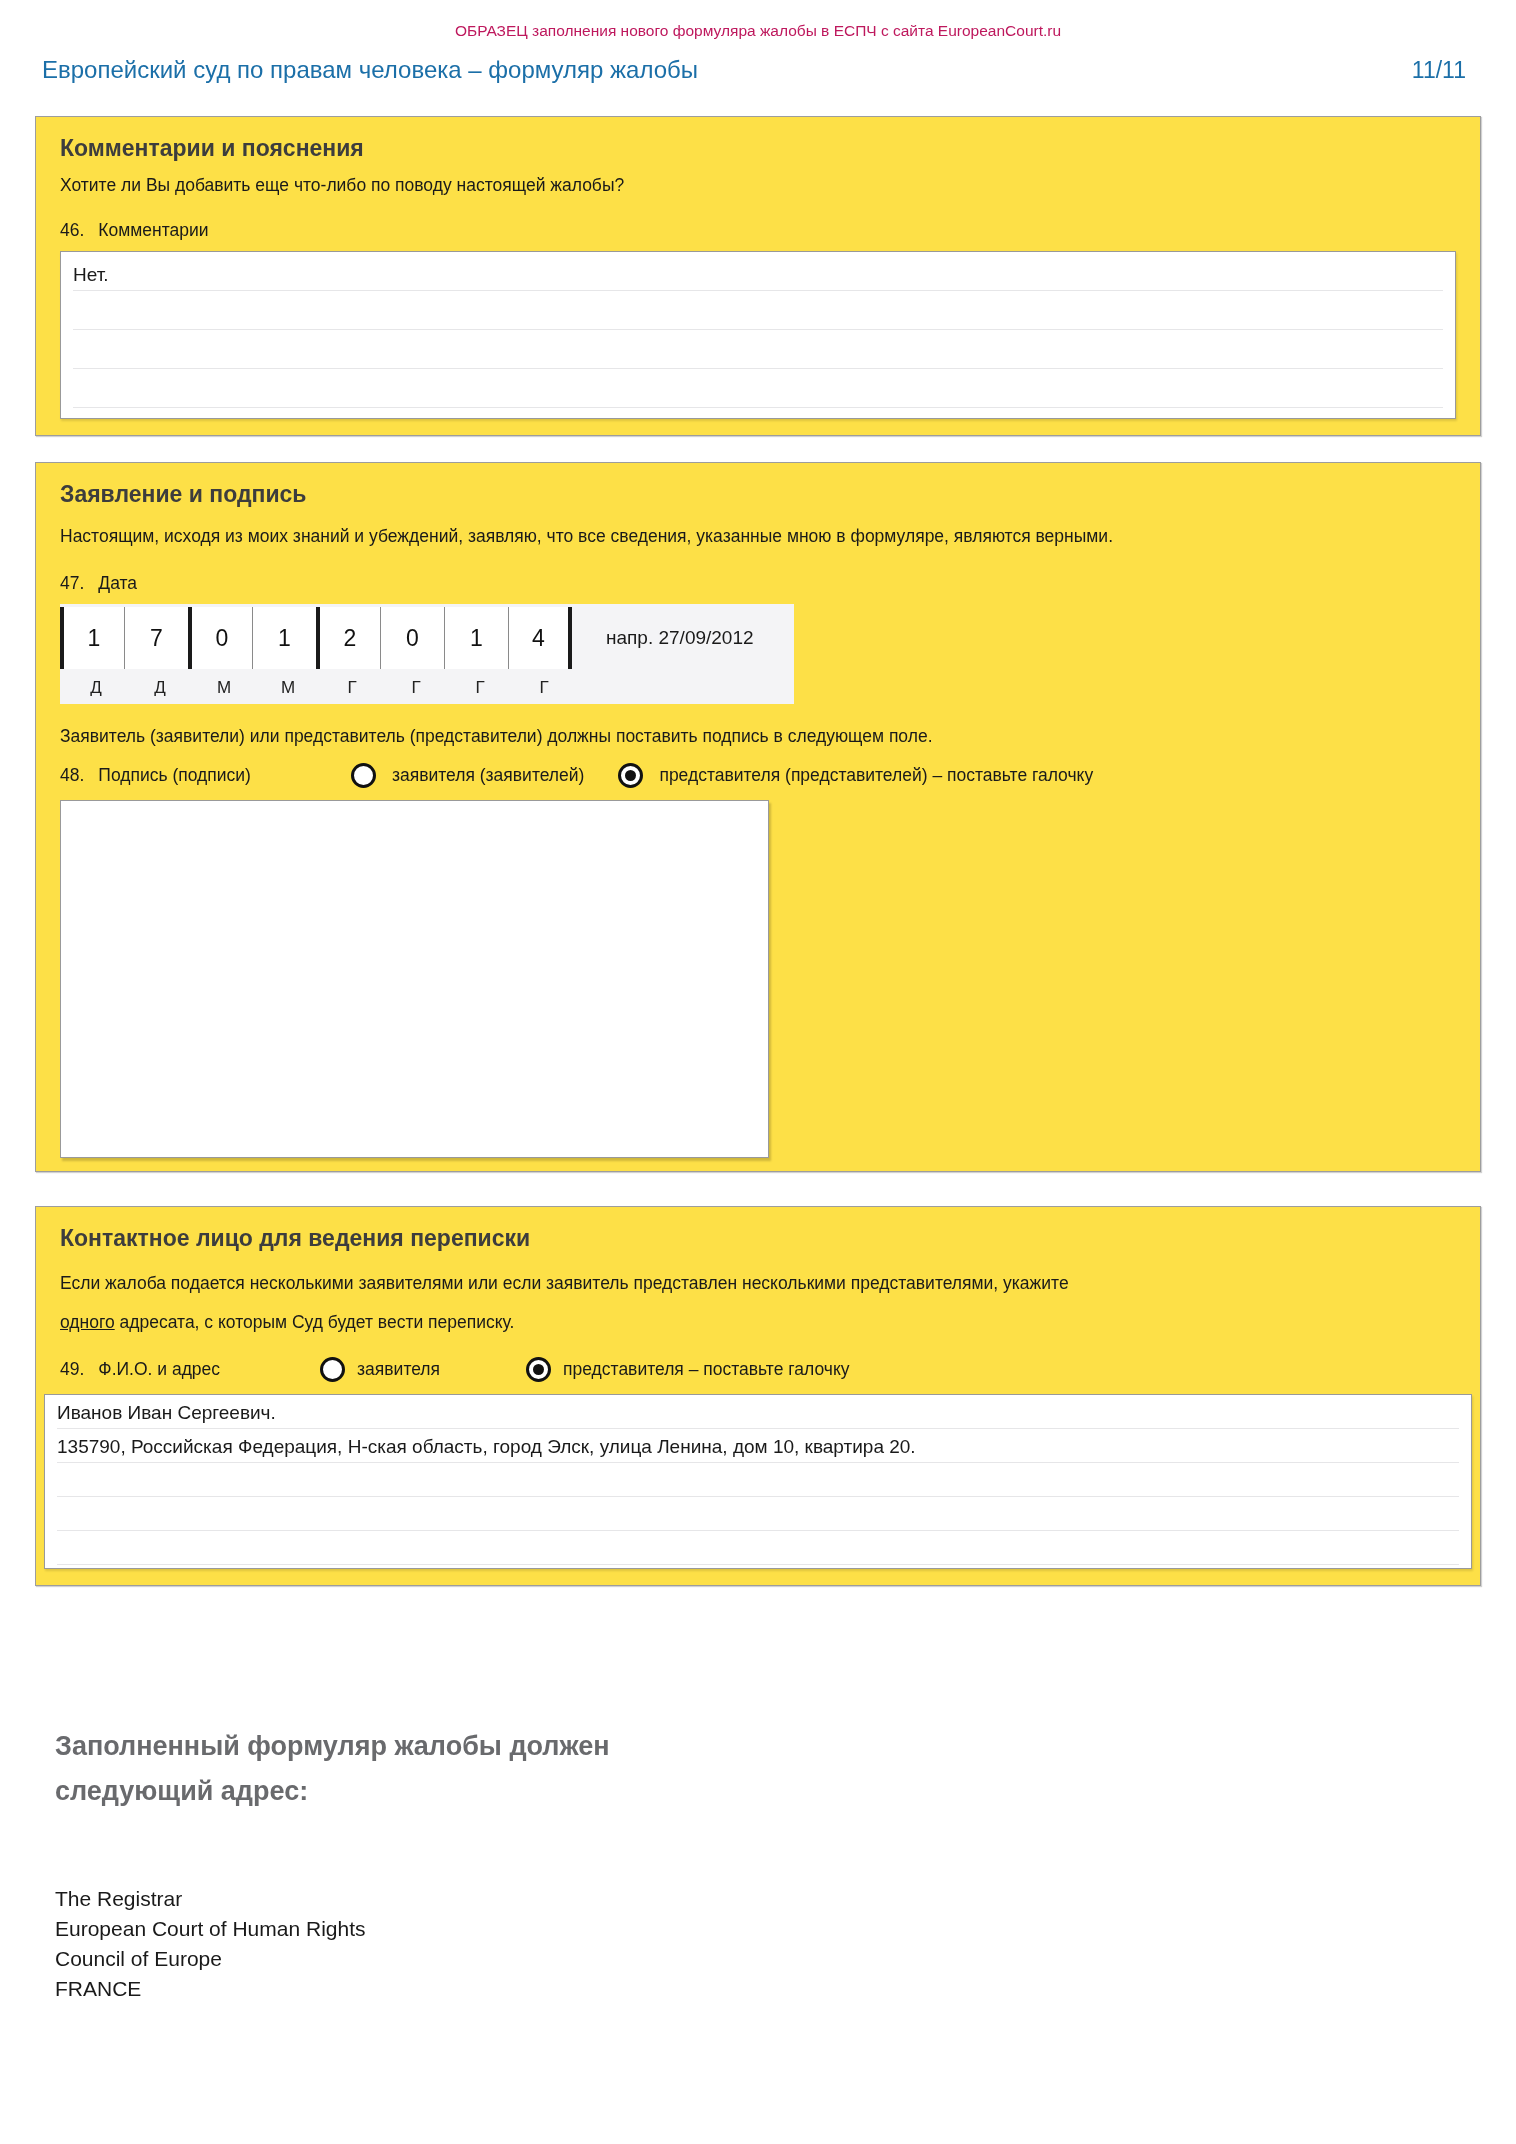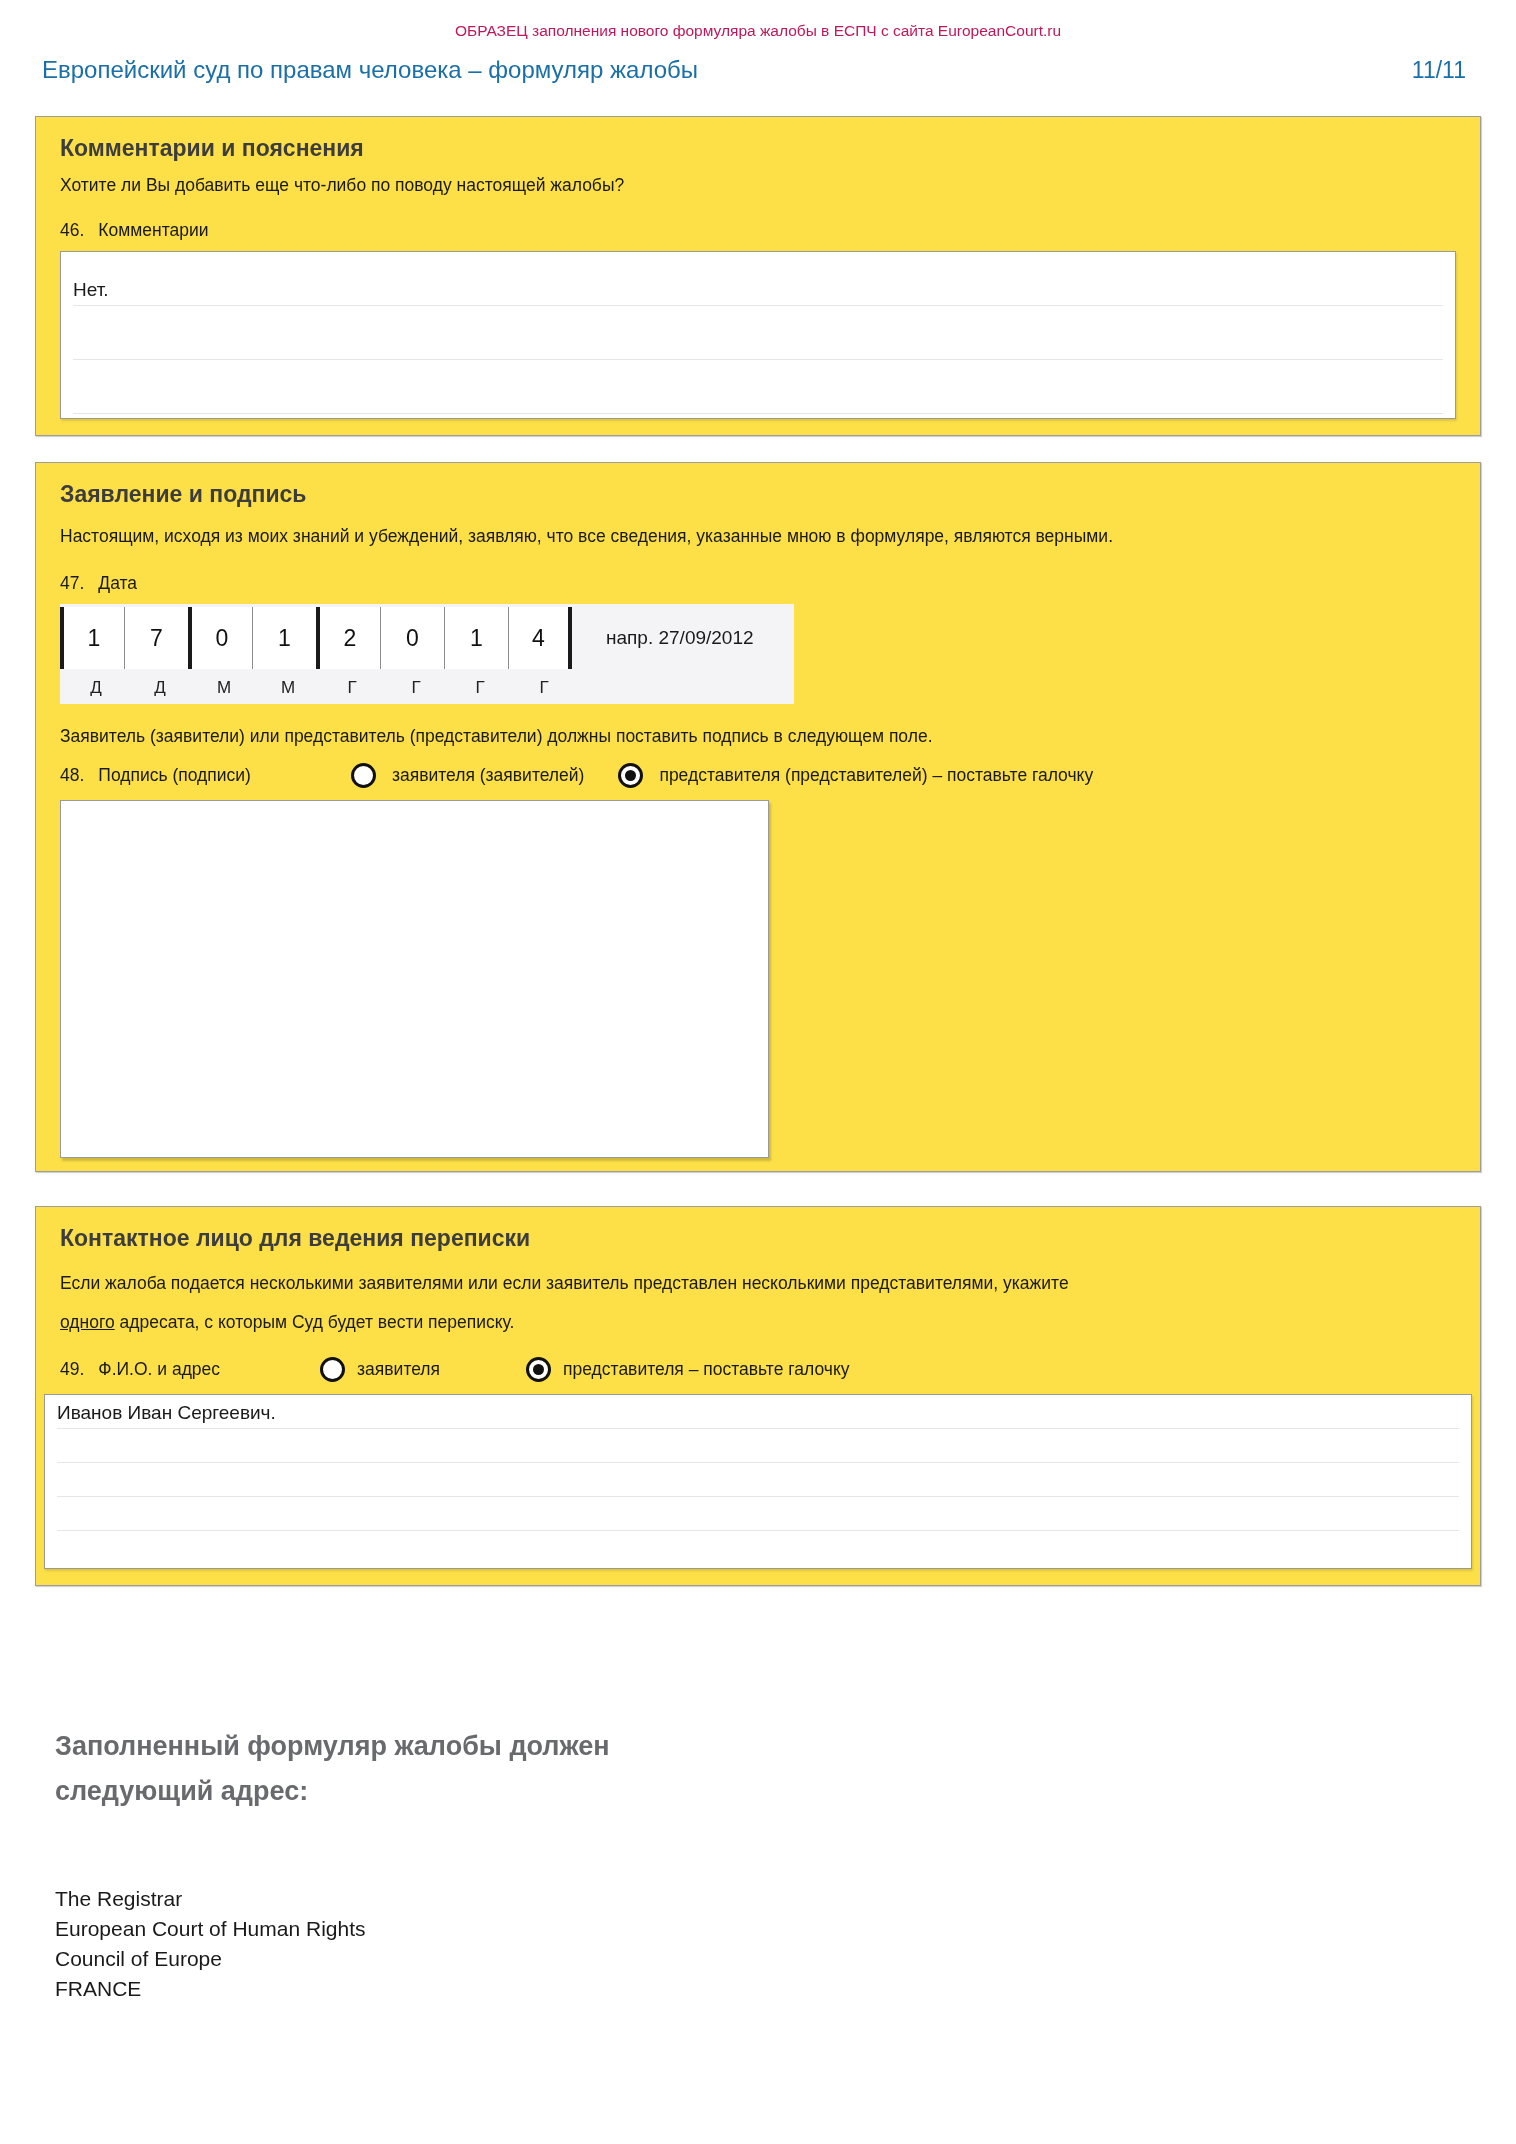--- a/index.html
+++ b/index.html
@@ -50,21 +50,21 @@
     padding: 0 12px;
   }
   .ruled-line {
     border-bottom: 1px solid #e6e6e8;
     display: flex;
     align-items: flex-end;
     font-size: 19px;
     padding-bottom: 4px;
   }
   .comments-box { margin-top: 10px; height: 168px; }
-  .comments-box .ruled-line { height: 54px; }
+  .comments-box .ruled-line { height: 39px; }
   .address-box  { margin-top: 12px; height: 175px; margin-left: -16px; margin-right: -16px; }
   .address-box .ruled-line { height: 34px; }
 
   
   .date-area {
     margin-top: 10px;
     display: inline-block;
     background: #f4f4f6;
     padding: 3px 40px 6px 0;
   }
@@ -229,20 +229,23 @@
     <span class="radio radio-1"></span>
     <span class="radio-label">заявителя</span>
     <span class="radio checked radio-2"></span>
     <span class="radio-label">представителя – поставьте галочку</span>
   </div>
 
   <div class="ruled-box address-box">
     <div class="ruled-line">
       <span>Иванов Иван Сергеевич.</span>
     </div>
+    <div class="ruled-line">
+      <span>135790, Российская Федерация, Н-ская область, город Элск, улица Ленина, дом 10, квартира 20.</span>
+    </div>
     <div class="ruled-line"></div>
     <div class="ruled-line"></div>
     <div class="ruled-line"></div>
   </div>
 </div>
 
 <div class="footer-bold">
   <div>Заполненный формуляр жалобы должен</div>
   <div>следующий адрес:</div>
 </div>

